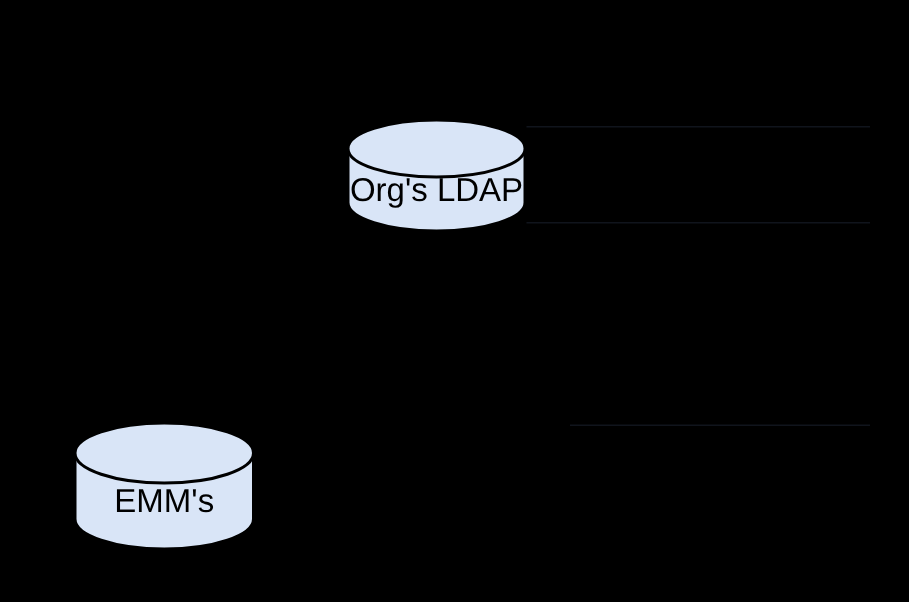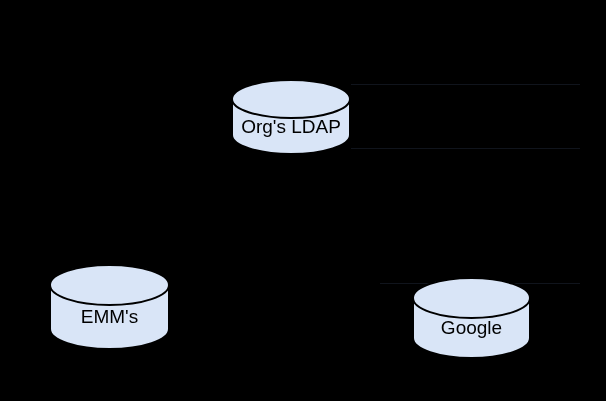--- a/index.html
+++ b/index.html
@@ -20,33 +20,33 @@
     z-index: 2;
   }
   .node svg {
     display: block;
     position: absolute;
     left: 0;
     top: 0;
     overflow: visible;
   }
   #node-org-ldap  { left: 231px; top: 79px;  width: 120px; height: 76px; }
-  #node-emm       { left: 49px;  top: 264px; width: 121px; height: 86px; }
+  #node-emm       { left: 49px;  top: 281px; width: 121px; height: 86px; }
   #node-google    { left: 412px; top: 277px; width: 119px; height: 82px; }
 
   .node-label {
     position: absolute;
     left: 0; right: 0; bottom: 2px;
     display: flex;
     flex-direction: column;
     align-items: center;
     justify-content: center;
     text-align: center;
     color: #000000;
-    font-size: 19px;
+    font-size: 22px;
     line-height: 25px;
     z-index: 3;
   }
   #node-org-ldap .node-label { top: 20px; }
   #node-emm      .node-label { top: 21px; }
   #node-google   .node-label { top: 21px; }
 
   
   .faint-line {
     position: absolute;
@@ -80,23 +80,14 @@
   <div class="node" id="node-emm">
     <svg width="121" height="86" viewBox="0 0 121 86">
       <path d="M1,21 L1,65 A59.5 20 0 0 0 120,65 L120,21 A59.5 20 0 0 0 1,21 Z" stroke="#000000" stroke-width="2" fill="#d9e5f7"></path>
       <ellipse cx="60.5" cy="21" rx="59.5" ry="20" stroke="#000000" stroke-width="2" fill="#d9e5f7"></ellipse>
     </svg>
     <div class="node-label">
       <span>EMM's</span>
     </div>
   </div>
 
-  <div class="node" id="node-google">
-    <svg width="119" height="82" viewBox="0 0 119 82">
-      <path d="M1,21 L1,61 A58.5 20 0 0 0 118,61 L118,21 A58.5 20 0 0 0 1,21 Z" stroke="#000000" stroke-width="2" fill="#d9e5f7"></path>
-      <ellipse cx="59.5" cy="21" rx="58.5" ry="20" stroke="#000000" stroke-width="2" fill="#d9e5f7"></ellipse>
-    </svg>
-    <div class="node-label">
-      <span>Google</span>
-    </div>
-  </div>
 
 </div>
 
 </body></html>

